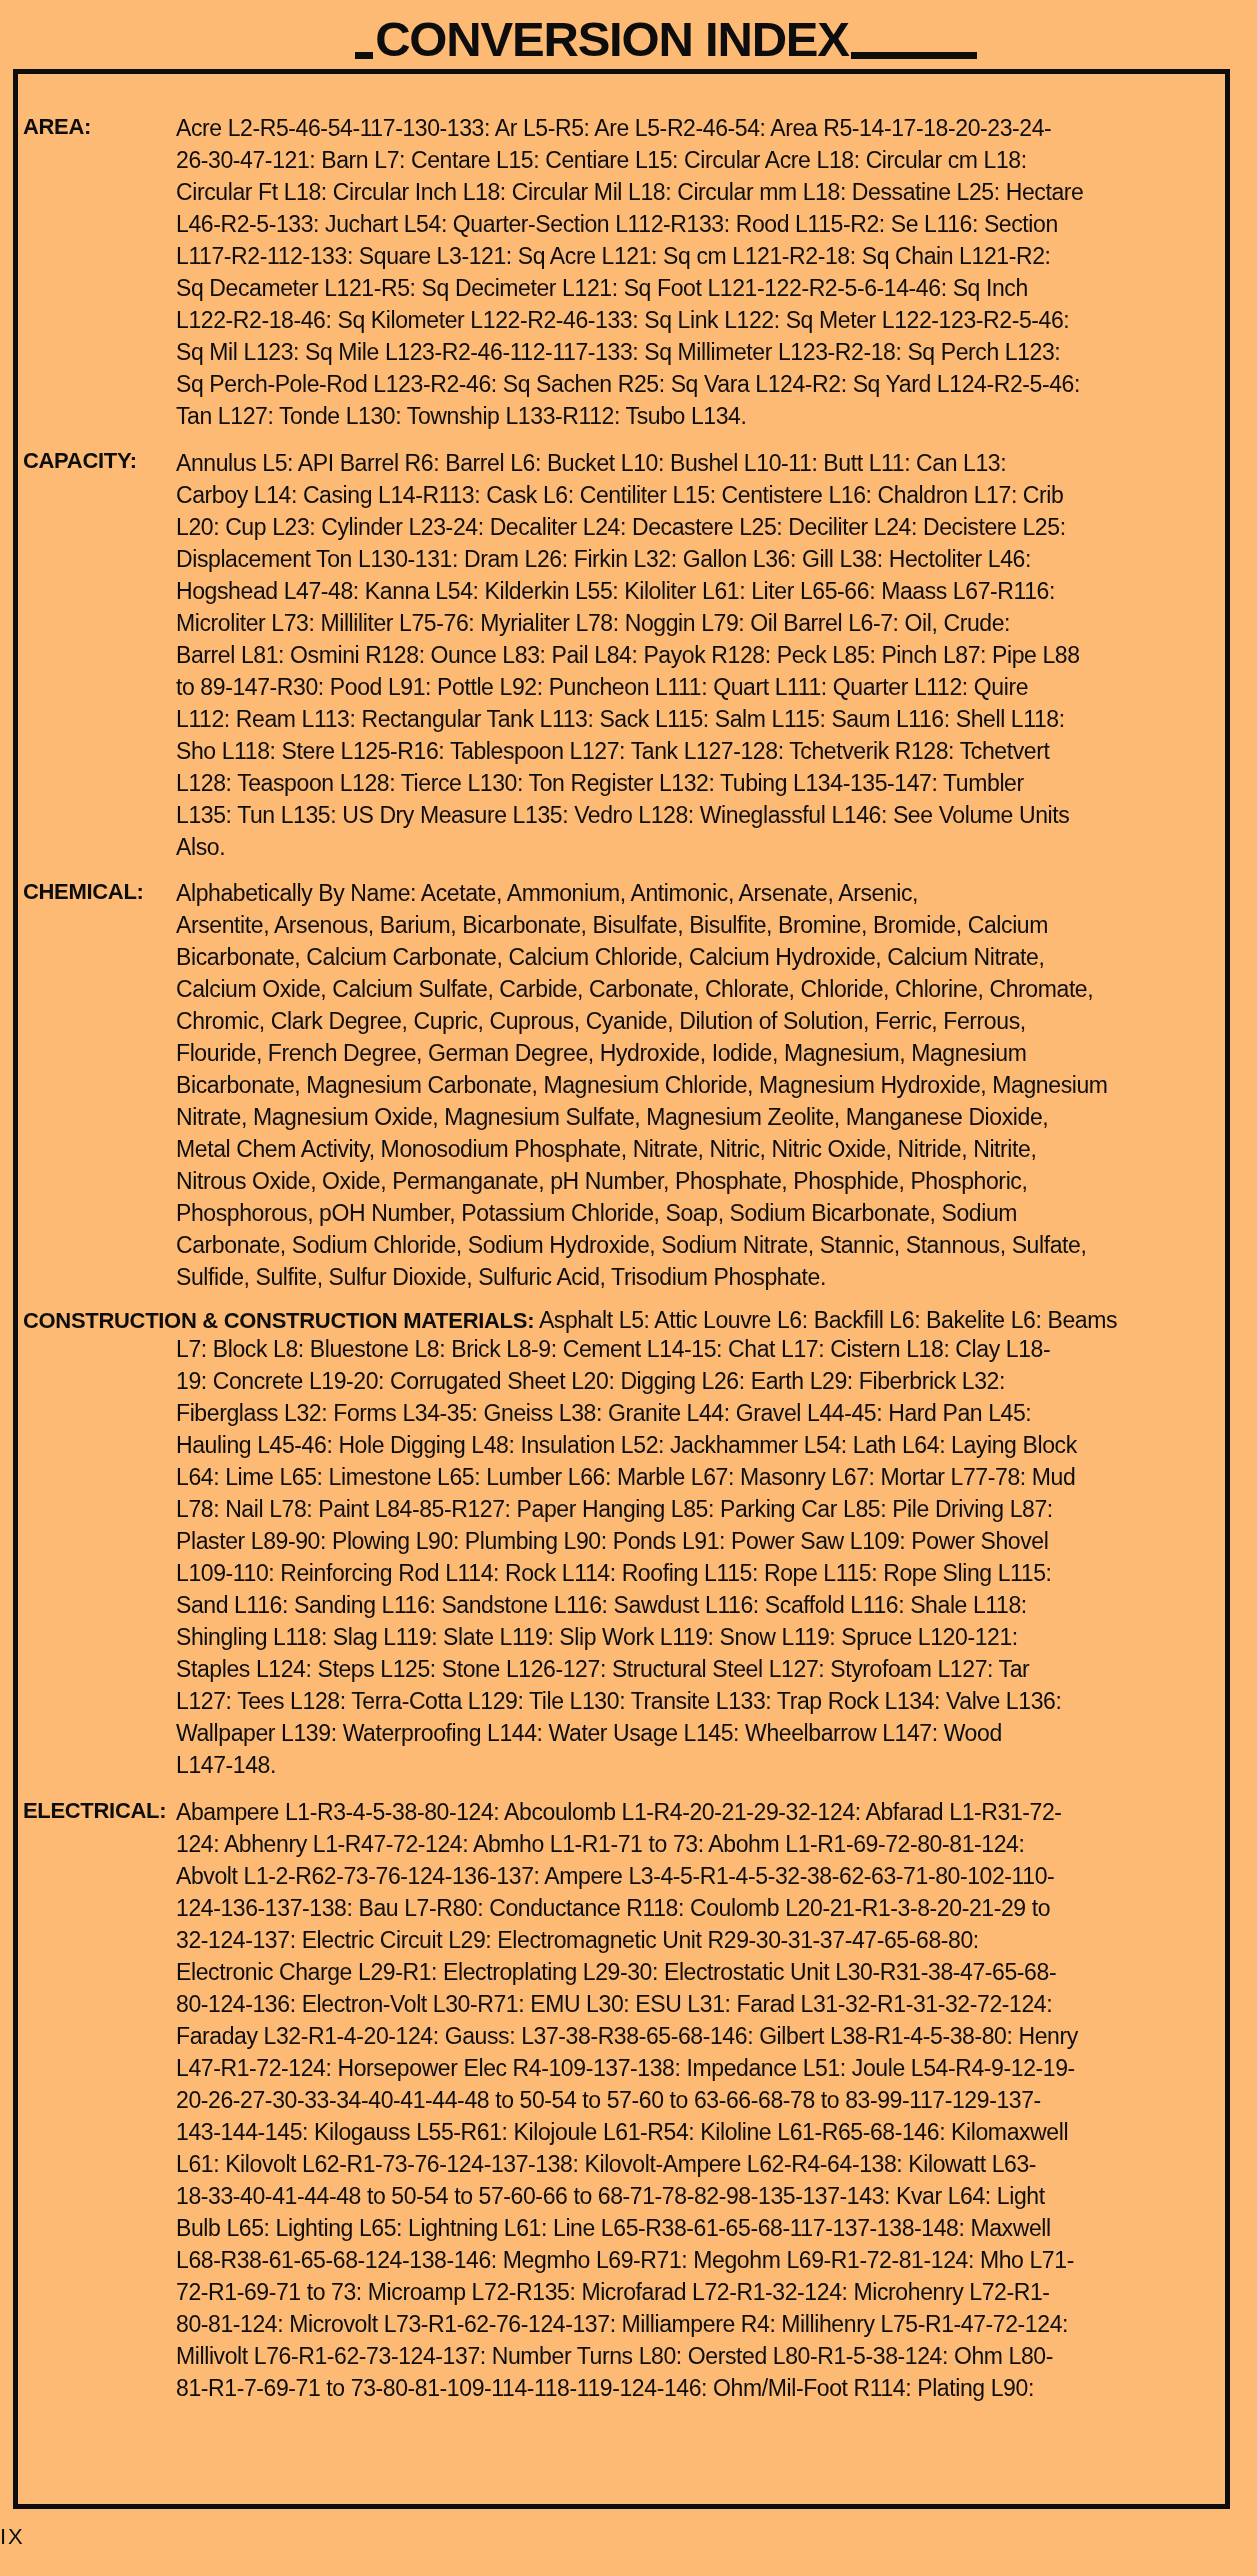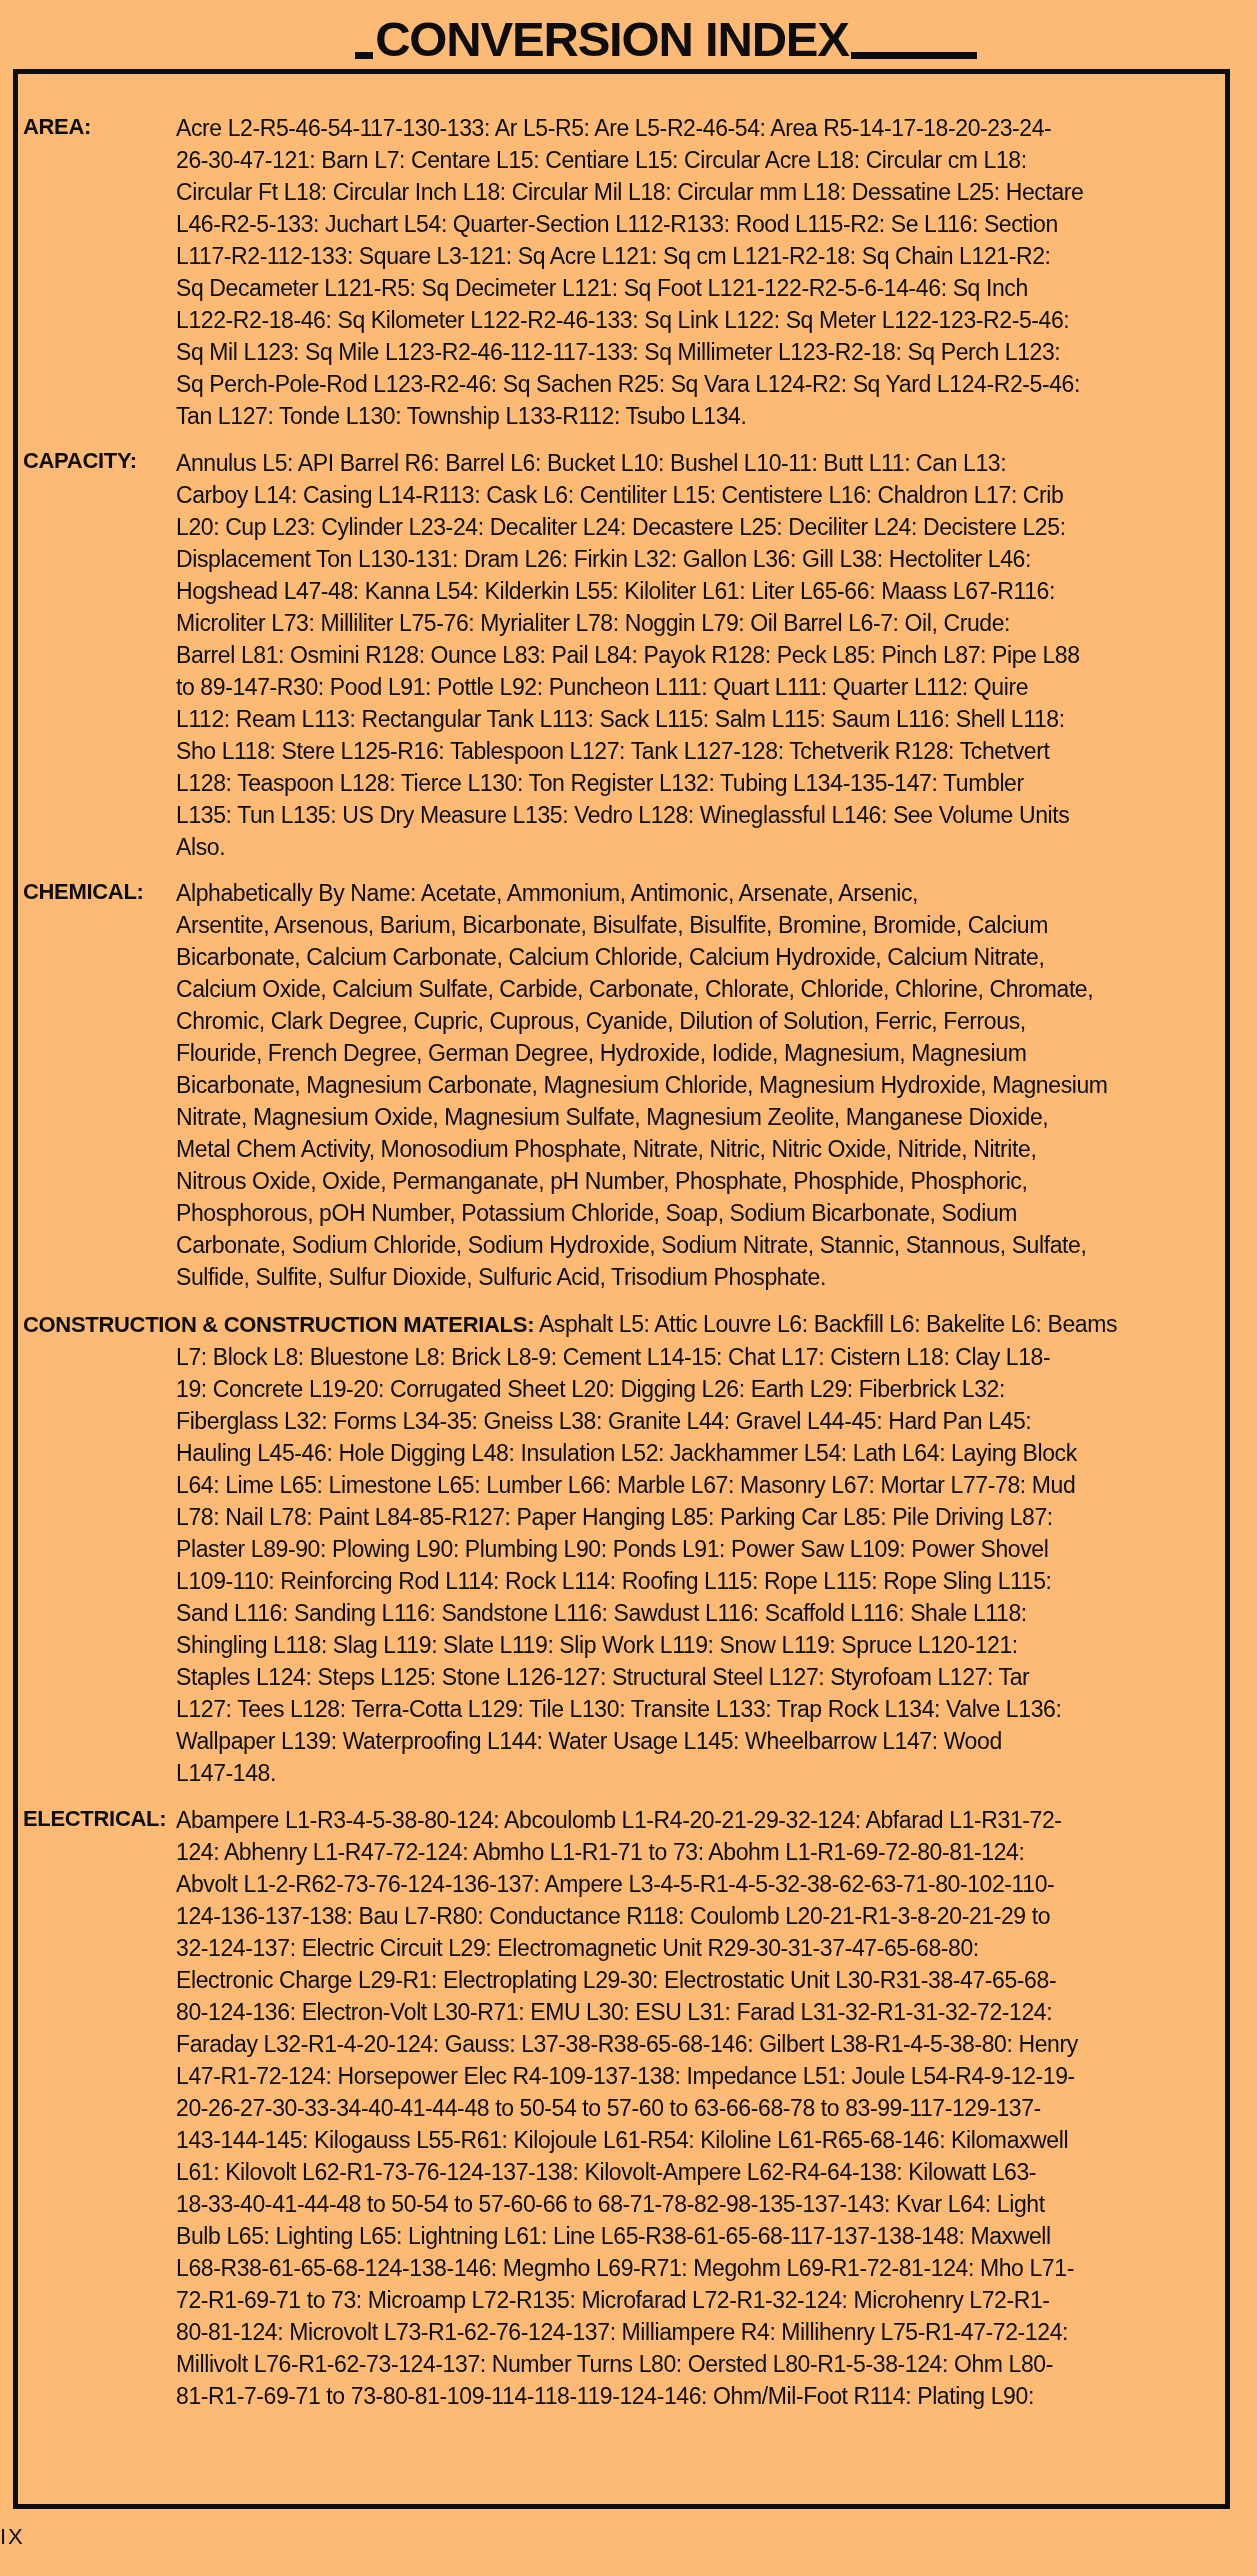--- a/index.html
+++ b/index.html
@@ -60,21 +60,21 @@
   .lines { margin-left: 158px; }
   .tline {
     font-size: 23px;
     line-height: 32px;
     letter-spacing: -0.4px;
     white-space: nowrap;
   }
   .first-line {
     margin-left: 4.9px;
     font-size: 23px;
-    line-height: 32px;
+    line-height: 24px;
     letter-spacing: -0.4px;
     white-space: nowrap;
   }
   .inline-label {
     font-weight: bold;
     font-size: 22px;
     letter-spacing: -0.3px;
   }
   .page-number {
     position: absolute;

